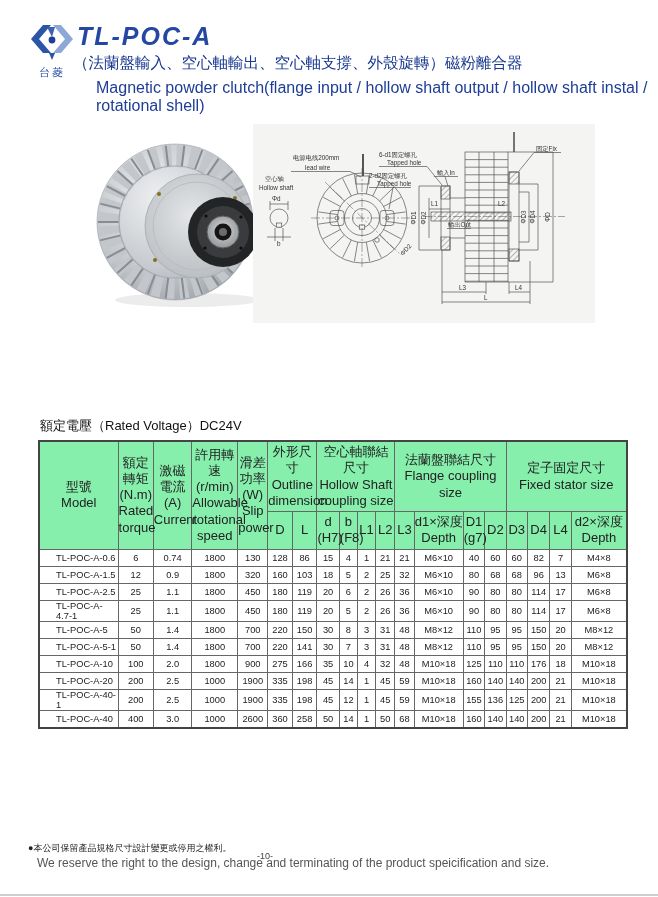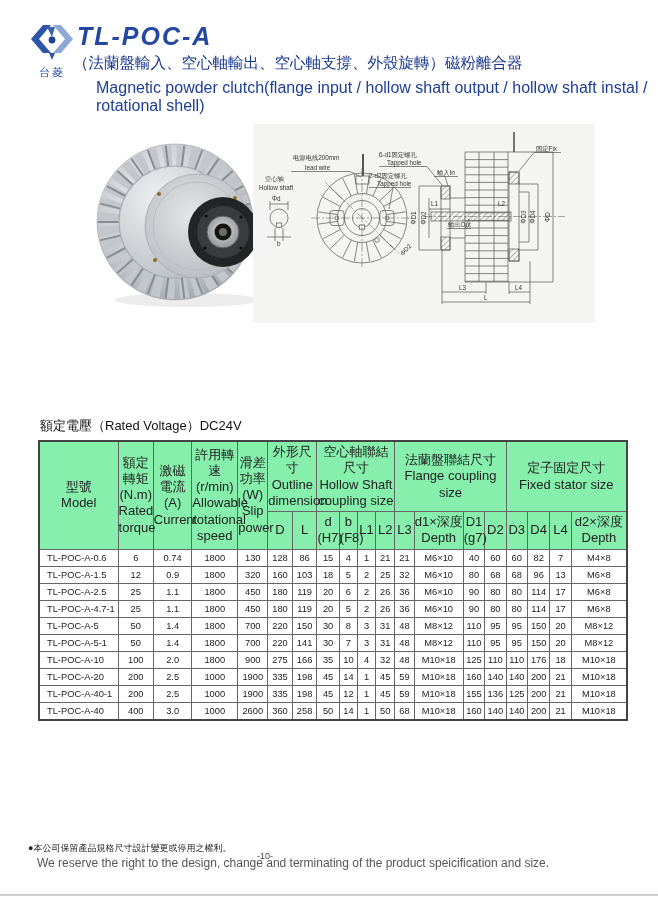--- a/index.html
+++ b/index.html
@@ -26,21 +26,21 @@
   
   .table-title { position:absolute; left:40px; top:417px; font-size:13px; color:#111; }
   table.spec { position:absolute; left:38px; top:440px; width:590px; border-collapse:collapse;
     table-layout:fixed; border:2px solid #444; }
   .spec th, .spec td { border:1px solid #666; }
   .spec th { background:#86efac; font-weight:normal; font-size:13px; line-height:1.25;
     white-space:pre-line; padding:2px 0; color:#222; text-align:center; vertical-align:middle; }
   .spec thead tr:first-child th { height:36px; }
   .spec thead tr:nth-child(2) th { height:26px; }
   .spec td { font-size:9.3px; height:16px; text-align:center; color:#222; padding:0 1px; background:#fff; }
-  .spec td.model { text-align:left; padding-left:7px; }
+  .spec td.model { text-align:left; padding-left:16px; }
 
   
   .footer { position:absolute; left:28px; top:842px; }
   .note-zh { font-size:9px; color:#222; }
   .note-en { font-size:12px; color:#555; margin-left:9px; margin-top:1px; }
   .page-number { position:absolute; left:0; width:530px; top:851px; text-align:center; font-size:9px; color:#444; }
 </style>
 </head>
 <body>
 

